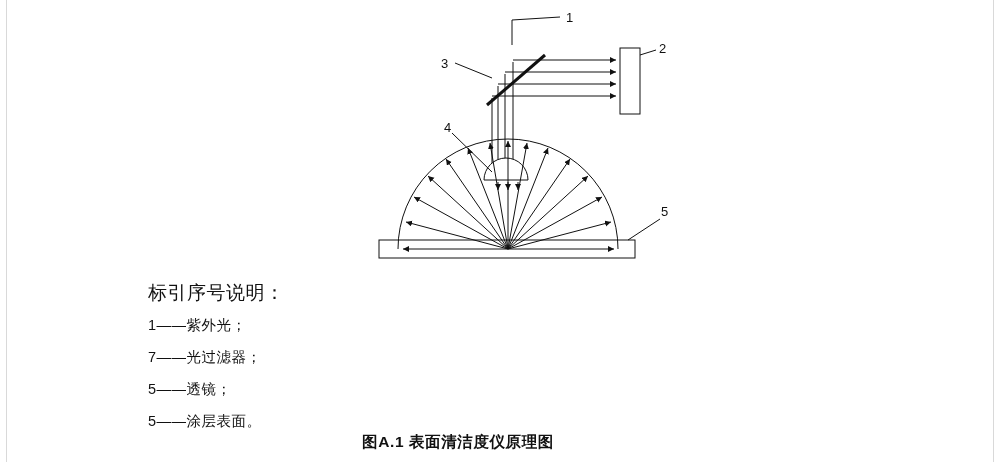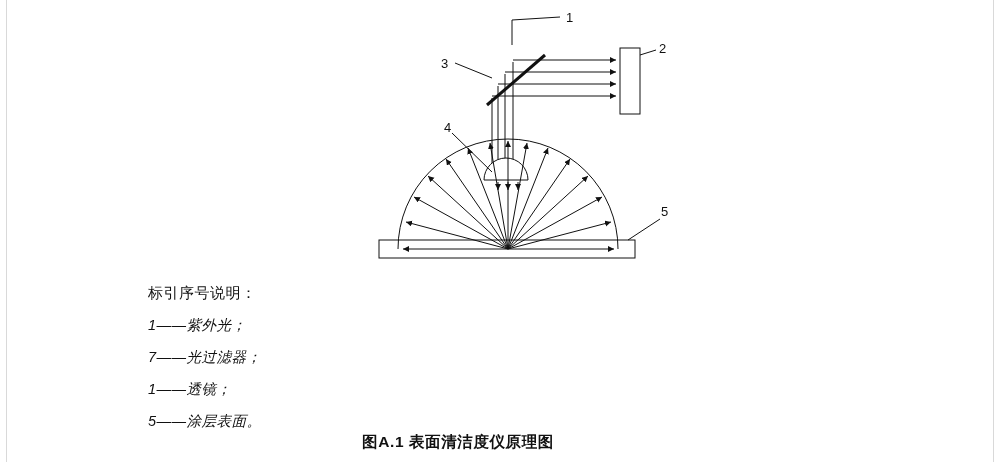--- a/index.html
+++ b/index.html
@@ -40,32 +40,31 @@
   }
   #figure svg { display: block; }
 
   #legend {
     position: absolute;
     left: 148px;
     top: 277px;
     width: 300px;
   }
   #legend .legend-title {
-    font-size: 15px;
+    font-size: 19px;
     line-height: 32px;
     letter-spacing: 0.5px;
     color: #111;
   }
   #legend .legend-item {
     font-size: 14.5px;
     line-height: 32px;
     letter-spacing: 0.5px;
     color: #111;
     white-space: nowrap;
-    font-style: italic;
   }
   #caption {
     position: absolute;
     left: 0;
     top: 432px;
     width: 916px;
     text-align: center;
     font-size: 15.5px;
     font-weight: bold;
     letter-spacing: 0.6px;
@@ -152,19 +151,19 @@
       <text class="num-label" x="441" y="68">3</text>
       <text class="num-label" x="444" y="132">4</text>
       <text class="num-label" x="661" y="216">5</text>
     </svg>
   </div>
 
   <div id="legend">
     <div class="legend-title">标引序号说明：</div>
     <div class="legend-item">1——紫外光；</div>
     <div class="legend-item">7——光过滤器；</div>
-    <div class="legend-item">1——透镜；</div>
+    <div class="legend-item">5——透镜；</div>
     <div class="legend-item">5——涂层表面。</div>
   </div>
 
   <div id="caption">图A.1  表面清洁度仪原理图</div>
 
 </div>
 
 </body></html>

